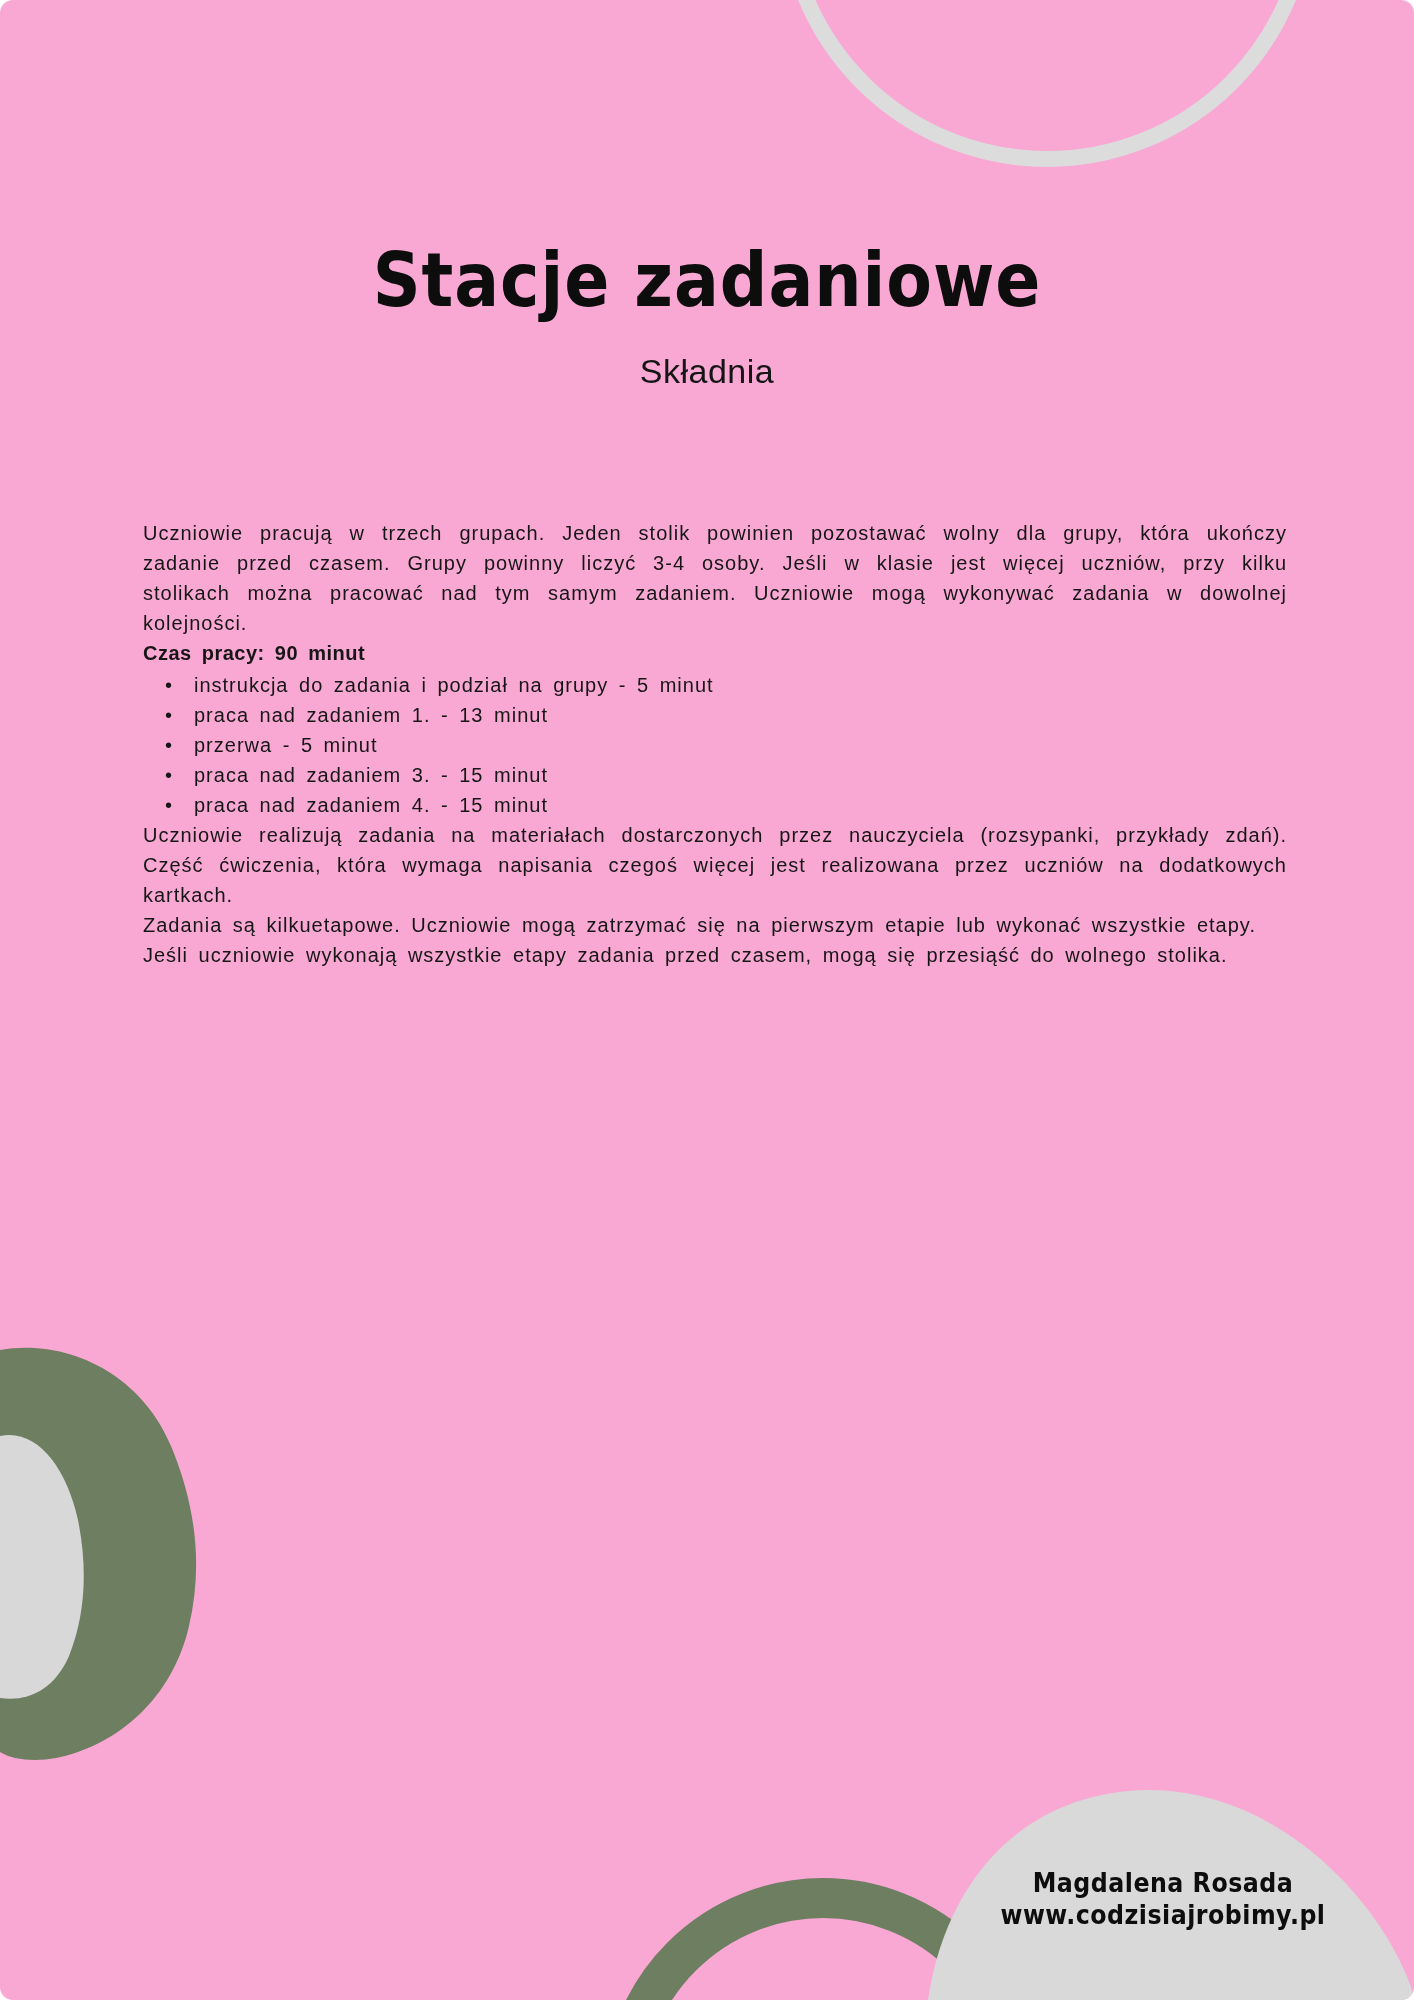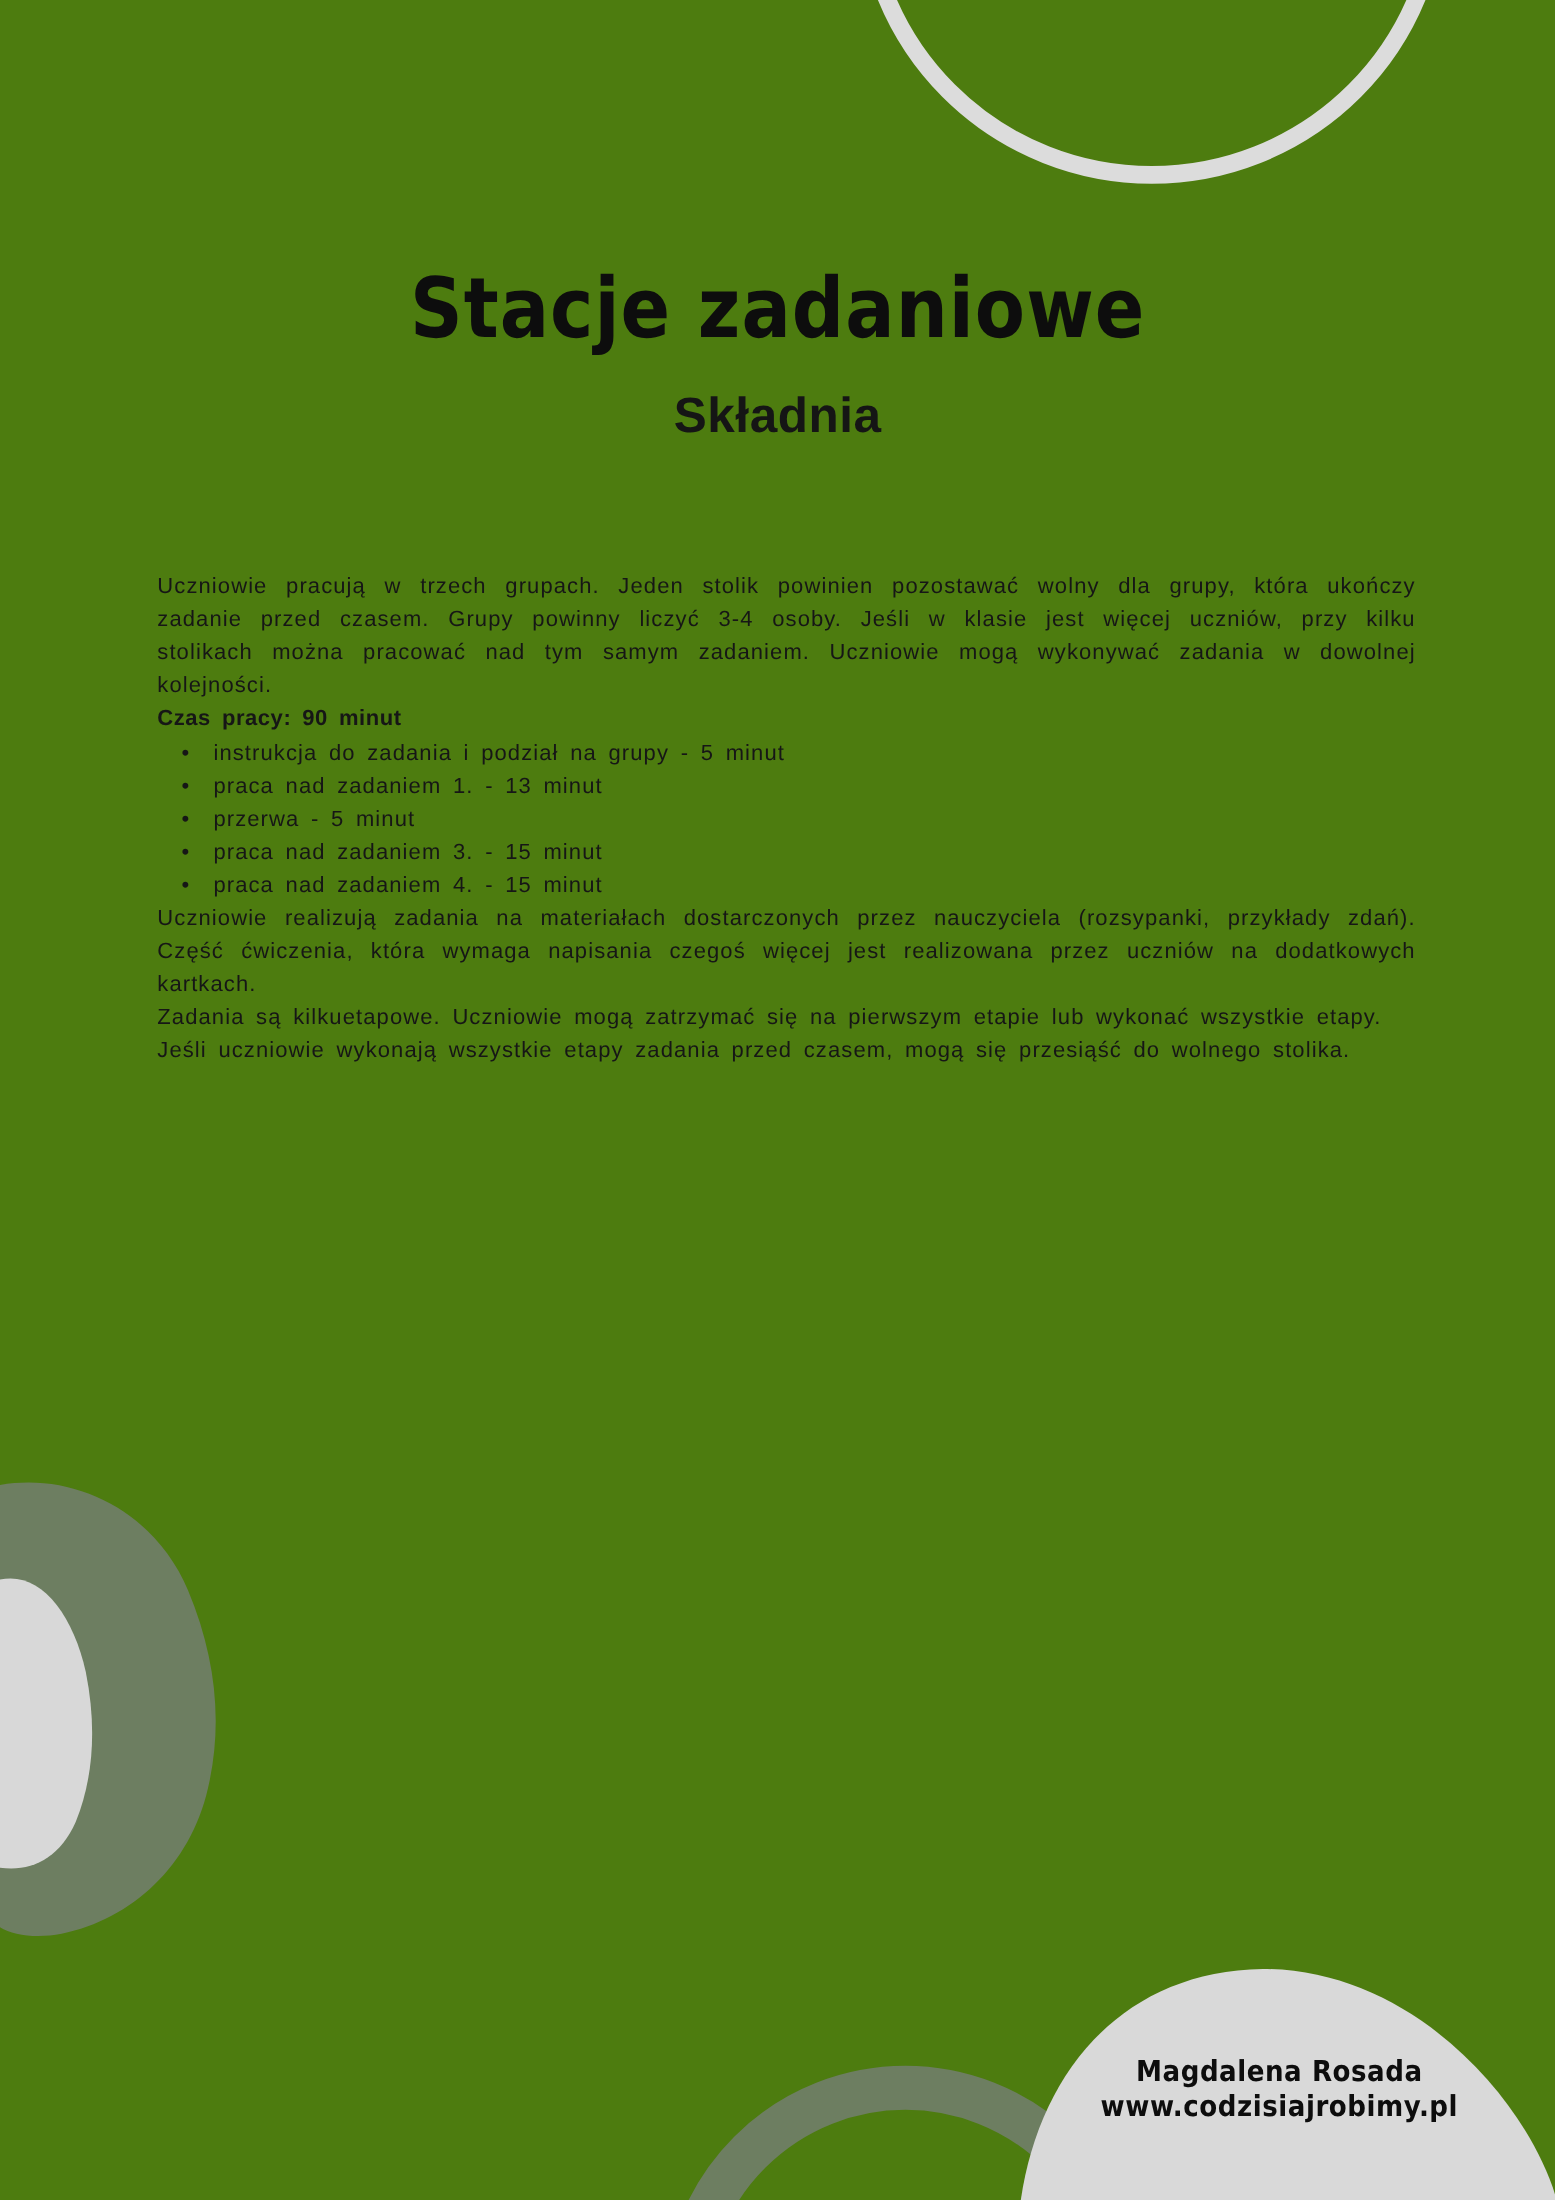--- a/index.html
+++ b/index.html
@@ -1,23 +1,24 @@
 <!DOCTYPE html>
 <html><head>
 <meta charset="utf-8">
 <style>
   html,body{margin:0;padding:0;background:#ffffff;}
   .page{
     position:relative;
     width:1414px;
     height:2000px;
-    background:#4d7c0f;
+    background:#f9a8d4;
     overflow:hidden;
     font-family:"Liberation Sans", sans-serif;
     color:#111111;
+    border-radius:13px;
   }
   .deco-layer{
     position:absolute;
     top:0;left:0;
     width:1414px;height:2000px;
     z-index:0;
   }
   .display-font{
     font-family:"DejaVu Sans", sans-serif;
     font-weight:bold;
@@ -35,22 +36,22 @@
     transform:scale(0.95,1.08);
     transform-origin:center top;
     z-index:2;
   }
   .subtitle{
     position:absolute;
     top:352px;
     left:0;
     width:1414px;
     text-align:center;
-    font-size:45px;
-    font-weight:bold;
+    font-size:34px;
+    font-weight:normal;
     letter-spacing:0.5px;
     color:#151515;
     z-index:2;
   }
   .content{
     position:absolute;
     top:518px;
     left:143px;
     width:1144px;
     font-size:20px;

